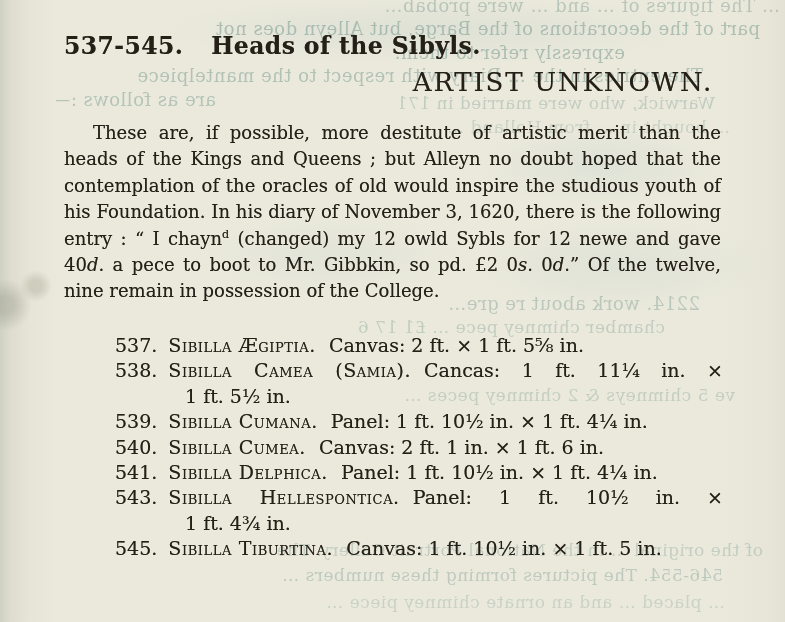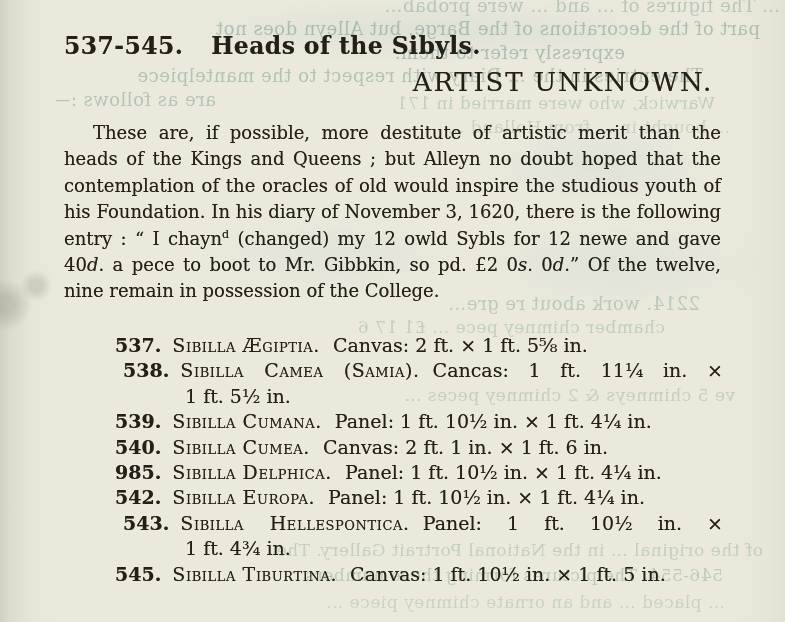--- a/index.html
+++ b/index.html
@@ -38,23 +38,23 @@
     text-align:justify;text-indent:29px;
     margin:0;
   }
   .it{font-style:italic;}
   .sup{vertical-align:super;font-size:.62em;line-height:0;}
   #entries{
     top:333px;left:64px;width:659px;
     font-size:19px;line-height:25.4px;
   }
   .entry{margin-left:51px;}
-  .eno{margin-right:11px;font-weight:bold;}
+  .eno{margin-right:11px;}
   .etitle{font-variant-caps:small-caps;letter-spacing:.6px;margin-right:13px;text-align:center;}
-  .l1{text-align:justify;text-align-last:justify;margin-left:8px;}
+  .l1{text-align:justify;text-align-last:justify;}
   .l2{margin-left:70px;}
   .single{white-space:nowrap;}
   
   .bleed{
     position:absolute;
     transform:scaleX(-1);
     color:#78998f;
     filter:blur(.7px);
     white-space:nowrap;overflow:hidden;
     letter-spacing:.5px;
@@ -103,26 +103,23 @@
 
     <div class="entry single">
       <span class="eno">539.</span><span class="etitle">Sibilla Cumana.</span><span class="emed">Panel: 1 ft. 10½ in. × 1 ft. 4¼ in.</span>
     </div>
 
     <div class="entry single">
       <span class="eno">540.</span><span class="etitle">Sibilla Cumea.</span><span class="emed">Canvas: 2 ft. 1 in. × 1 ft. 6 in.</span>
     </div>
 
     <div class="entry single">
-      <span class="eno">985.</span><span class="etitle">Sibilla Delphica.</span><span class="emed">Panel: 1 ft. 10½ in. × 1 ft. 4¼ in.</span>
+      <span class="eno">541.</span><span class="etitle">Sibilla Delphica.</span><span class="emed">Panel: 1 ft. 10½ in. × 1 ft. 4¼ in.</span>
     </div>
 
-    <div class="entry single">
-      <span class="eno">542.</span><span class="etitle">Sibilla Europa.</span><span class="emed">Panel: 1 ft. 10½ in. × 1 ft. 4¼ in.</span>
-    </div>
 
     <div class="entry">
       <div class="l1">
         <span class="eno">543.</span><span class="etitle">Sibilla Hellespontica.</span><span class="emed">Panel: 1 ft. 10½ in. ×</span>
       </div>
       <div class="l2"><span class="emed">1 ft. 4¾ in.</span></div>
     </div>
 
 
     <div class="entry single">

